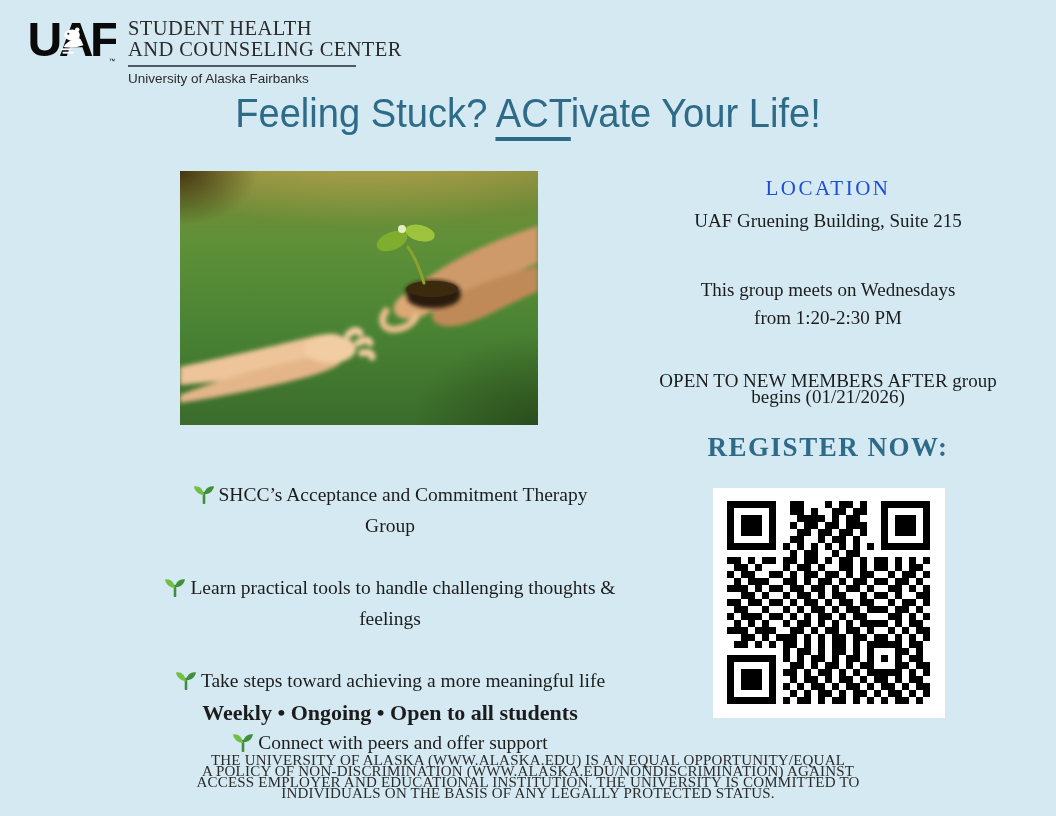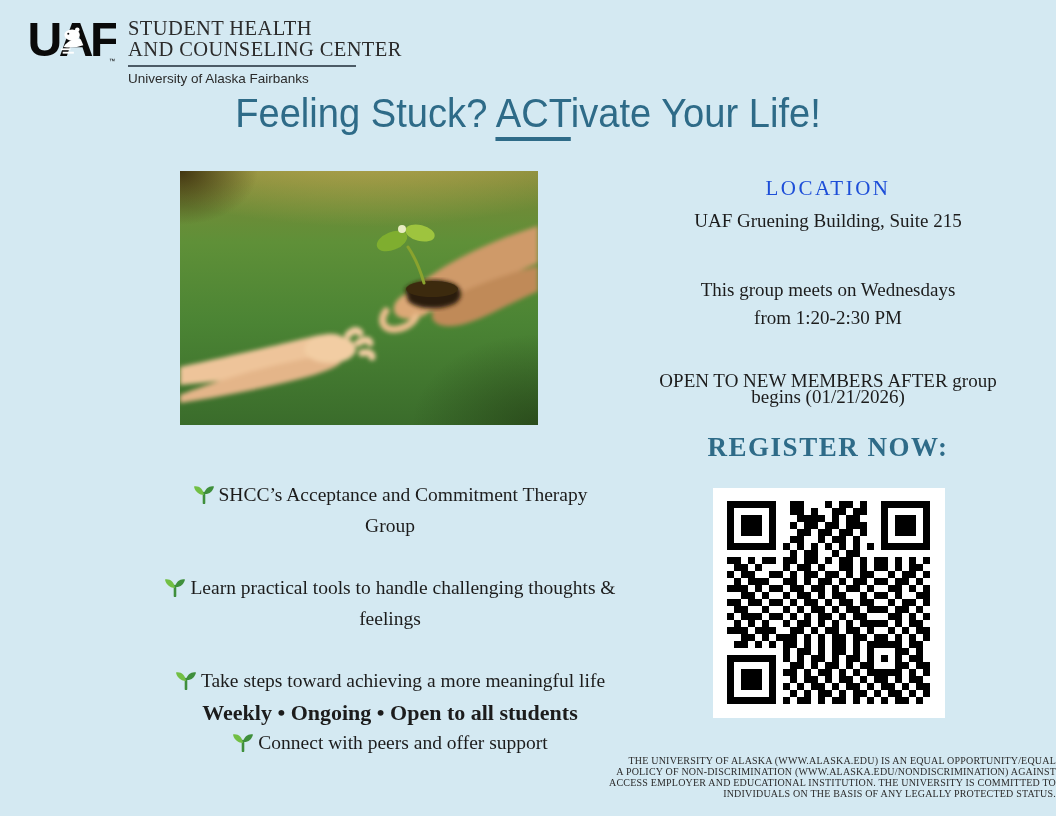--- a/index.html
+++ b/index.html
@@ -42,22 +42,22 @@
   .qm{background:#ffffff;}
   .qm.dk{background:#000000;}
   
   .bullets{position:absolute;left:100px;top:448px;width:580px;text-align:center;}
   .bullet{font-size:19.5px;line-height:31px;margin-top:31px;}
   .bullet .btext{white-space:pre-line;}
   .sprout{display:inline-block;width:22px;height:20px;vertical-align:-3px;margin-right:4px;}
   .tagline{position:absolute;left:100px;top:700px;width:580px;text-align:center;
     font-size:22px;font-weight:bold;}
   
-  .fineprint{position:absolute;left:0;right:0;top:755px;text-align:right;
-    font-size:10px;line-height:11px;letter-spacing:.2px;color:#2b2b2b;}
+  .fineprint{position:absolute;left:0;right:0;top:755px;text-align:center;
+    font-size:15px;line-height:11px;letter-spacing:.2px;color:#2b2b2b;}
 </style>
 </head>
 <body>
 
 <div class="logo-block">
   <svg class="uaf-mark" viewBox="0 0 100 58" xmlns="http://www.w3.org/2000/svg">
     <text x="-3" y="47" font-family="Liberation Sans, sans-serif" font-size="56" font-weight="900" letter-spacing="-4" fill="#0a0a0a">UAF</text>
 
     <ellipse cx="49" cy="22" rx="9" ry="6.5" fill="#ffffff"></ellipse>
     <circle cx="55" cy="16" r="2.6" fill="#ffffff"></circle>

